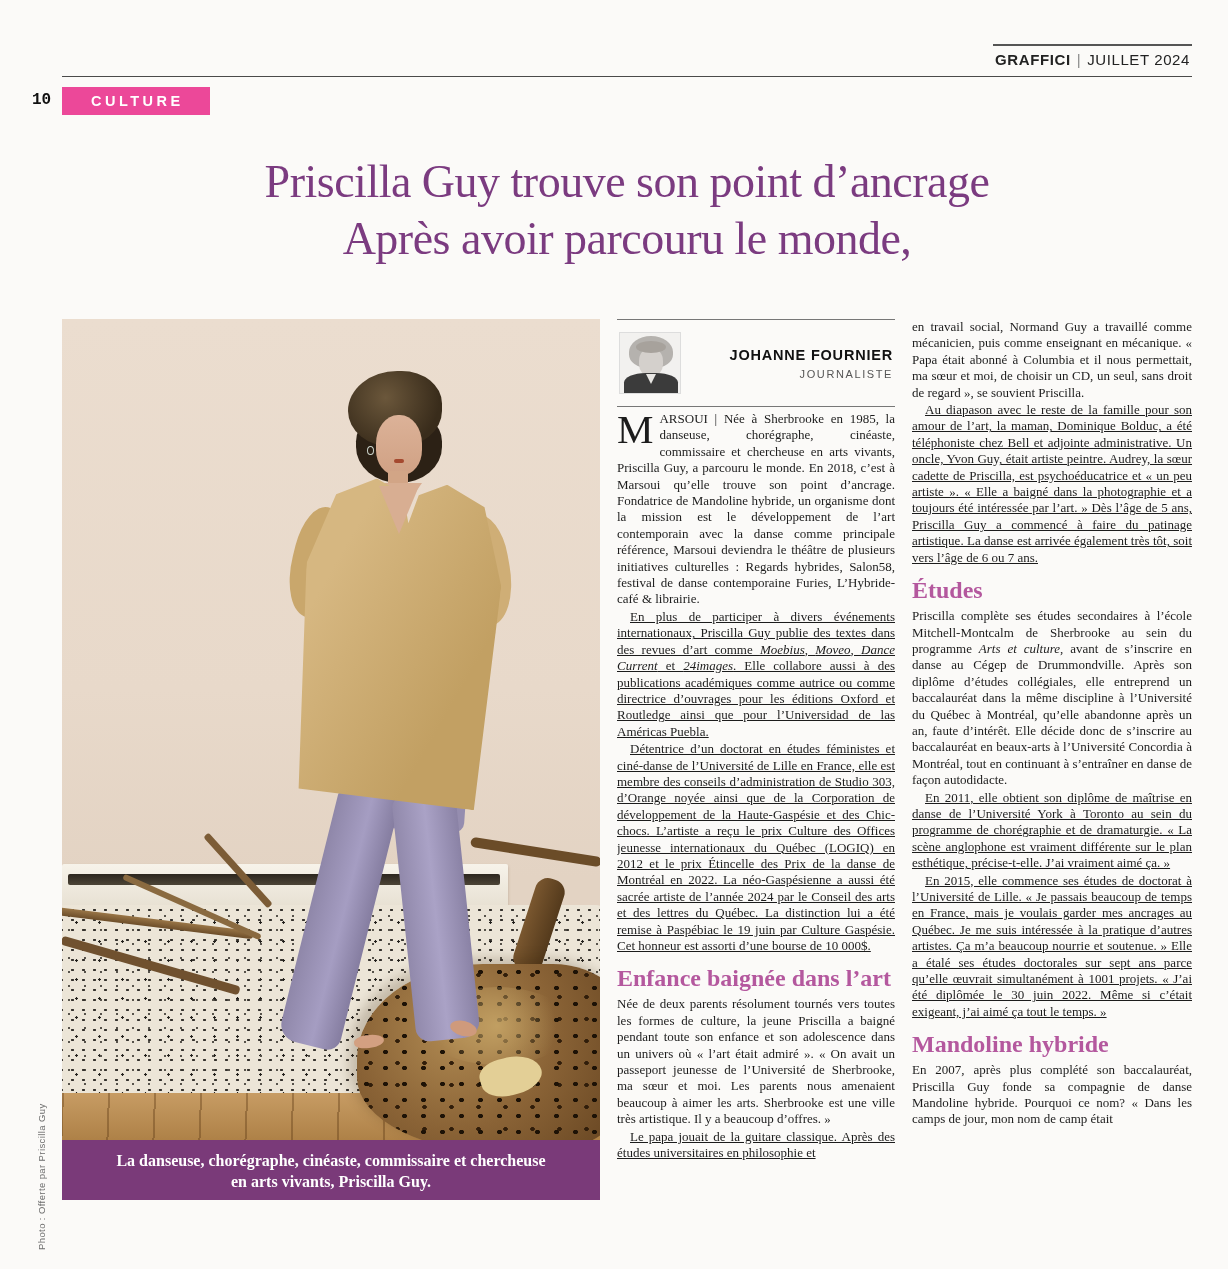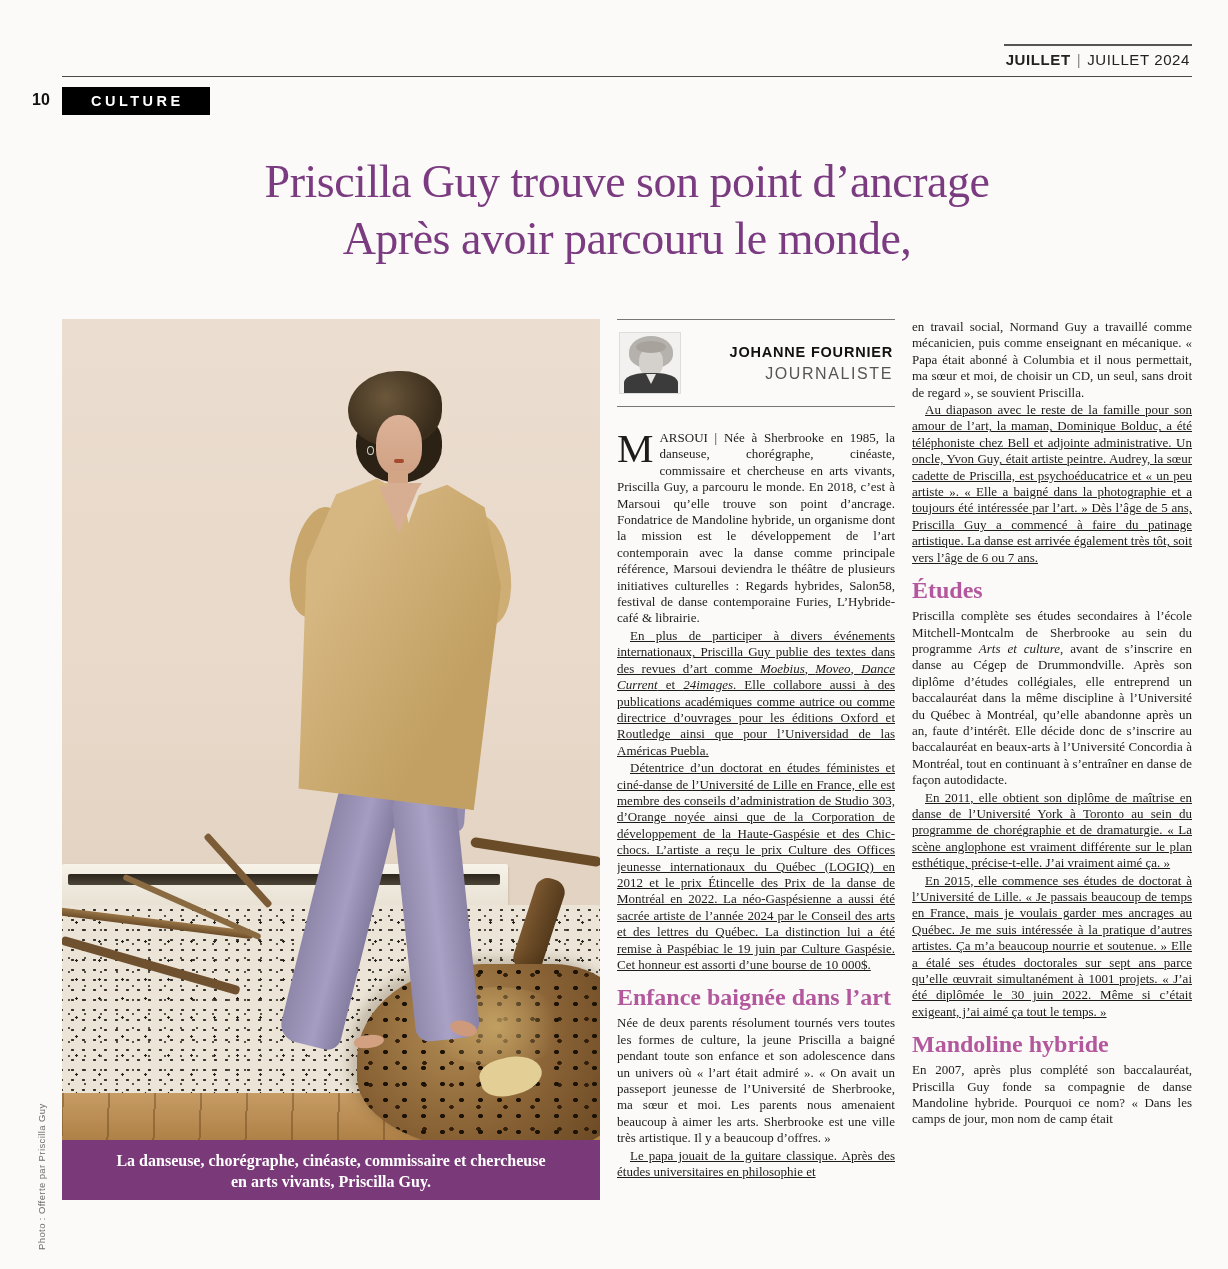--- a/index.html
+++ b/index.html
@@ -12,52 +12,52 @@
 
   
   .masthead-row { display:flex; justify-content:flex-end; }
   .masthead { display:inline-block; border-top:2px solid #555; padding:5px 2px 4px 2px; 
               font-family:"Liberation Sans", sans-serif; font-size:15px; letter-spacing:.6px; color:#222; }
   .masthead .brand { font-weight:bold; }
   .masthead .sep { color:#8a8a8a; padding:0 6px; }
   .top-rule { border-bottom:1.5px solid #4a4a4a; margin-top:4px; }
 
   .section-row { position:relative; margin-top:10px; height:32px; }
-  .page-num { position:absolute; left:-30px; top:4px; font-family:Liberation Sans, sans-serif;
+  .page-num { position:absolute; left:-30px; top:4px; font-family:Liberation Mono, monospace;
               font-size:16px; font-weight:bold; color:#111; }
-  .badge { display:inline-block; background:#000000; color:#fff; font-family:"Liberation Sans", sans-serif;
+  .badge { display:inline-block; background:#ec4899; color:#fff; font-family:"Liberation Sans", sans-serif;
            font-weight:bold; font-size:14.5px; letter-spacing:3.5px; padding:6px 26px 6px 29px; }
 
   
   .headline { text-align:center; color:#7b3b80; margin:34px 0 52px 0; }
   .headline div { font-size:46px; line-height:57px; letter-spacing:-.5px; font-weight:normal; }
 
   
   .main { display:grid; grid-template-columns:538px 278px 280px; column-gap:17px; height:906px; }
   .col { overflow:hidden; height:906px; }
 
   
   .body-p { font-size:13px; line-height:16.4px; text-align:justify; margin:0 0 1px 0; }
   .body-p.indent { text-indent:13px;text-decoration:underline; }
   .it { font-style:italic;margin-top:24px; }
   .dropcap { float:left; font-size:41px; line-height:31px; padding:3px 6px 0 0; }
   .subhead { color:#b4589e; font-weight:bold; font-size:24px; line-height:22px; margin:13px 0 7px 0; }
 
   
   .byline { border-top:1.5px solid #777; border-bottom:1.5px solid #777; height:88px;
-            display:flex; align-items:center; justify-content:space-between; padding:10px 2px; margin-bottom:23px; }
+            display:flex; align-items:center; justify-content:space-between; padding:10px 2px; margin-bottom:4px; }
   .headshot { position:relative; width:62px; height:62px; background:#f2f1ef; border:1px solid #ddd; overflow:hidden; }
   .hs-hair { position:absolute; left:9px; top:3px; width:44px; height:32px; background:#b5b2ae; border-radius:50% 50% 42% 42%; }
   .hs-face { position:absolute; left:19px; top:15px; width:24px; height:28px; background:#d4d0cc; border-radius:46% 46% 42% 42%; }
   .hs-fringe { position:absolute; left:16px; top:8px; width:30px; height:12px; background:#a7a29c; border-radius:50%; }
   .hs-body { position:absolute; left:4px; top:40px; width:54px; height:24px; background:#3b3b3b; border-radius:40% 40% 0 0; }
   .hs-collar { position:absolute; left:26px; top:41px; width:10px; height:10px; background:#e9e7e4; clip-path:polygon(0 0,100% 0,50% 100%); }
   .byline-text { text-align:right; font-family:"Liberation Sans", sans-serif; }
   .byline-name { font-size:14.5px; font-weight:bold; letter-spacing:.8px; color:#111; }
-  .byline-role { font-size:16px; letter-spacing:1.6px; color:#555; margin-top:5px; }
+  .byline-role { font-size:11px; letter-spacing:1.6px; color:#555; margin-top:5px; }
 
   
   .figure { width:538px; }
   .photo { position:relative; width:538px; height:821px; overflow:hidden;
            background:linear-gradient(180deg,#ebddcf 0%,#e8d9ca 45%,#e3d3c3 68%); }
   .photo * { position:absolute; }
   .heater { left:0; top:545px; width:446px; height:44px; z-index:1;
             background:linear-gradient(#f7f3ea,#e7e0d2); border-radius:2px; box-shadow:0 2px 3px rgba(110,90,70,.35); }
   .heater-slot { left:6px; right:8px; top:10px; height:11px; background:linear-gradient(#2c261e,#4c4436); border-radius:2px; }
   .rug { left:-6px; top:586px; width:552px; height:196px; z-index:2; background-color:#ece5d7;
@@ -117,21 +117,21 @@
                   font-family:"Liberation Sans", sans-serif; font-size:9.5px; color:#6d6d6d;
                   letter-spacing:.4px; white-space:nowrap; }
 </style>
 </head>
 <body>
 
 <div class="page">
 
   <div class="masthead-row">
     <div class="masthead">
-      <span class="brand">JUILLET</span><span class="sep">|</span><span class="issue">JUILLET 2024</span>
+      <span class="brand">GRAFFICI</span><span class="sep">|</span><span class="issue">JUILLET 2024</span>
     </div>
   </div>
   <div class="top-rule"></div>
 
   <div class="section-row">
     <span class="page-num">10</span>
     <span class="badge">CULTURE</span>
   </div>
 
   <div class="headline">

